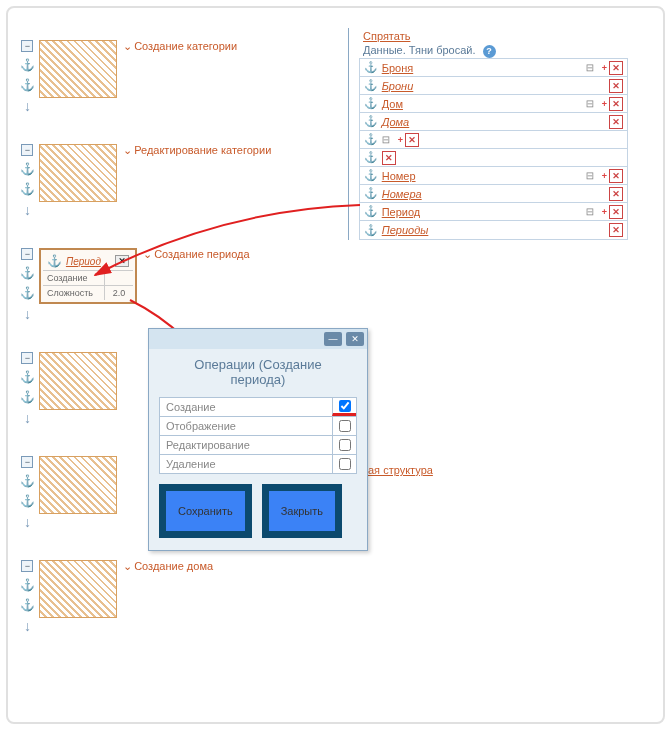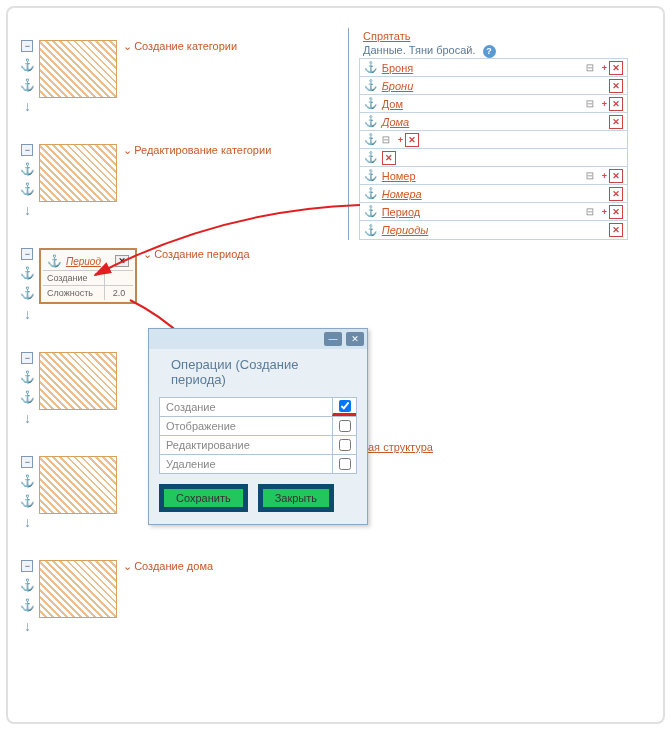--- a/index.html
+++ b/index.html
@@ -173,21 +173,21 @@
   background: #fff;
   border: 1px solid #c44;
   color: #c44;
   font-size: 9px;
   display: flex; align-items: center; justify-content: center;
   font-weight: bold;
 }
 .struct-link {
   position: absolute;
   left: 368px;
-  top: 441px;
+  top: 464px;
   color: #c85a2a;
   text-decoration: underline;
   font-size: 11px;
 }
 .dialog {
   position: absolute;
   left: 148px;
   top: 328px;
   width: 220px;
   background: #e8f0f6;
@@ -206,20 +206,21 @@
   background: #6a8aa8;
   color: #fff;
   font-size: 9px;
   display: flex; align-items: center; justify-content: center;
   border-radius: 2px;
 }
 .dialog-title {
   color: #5a7a98;
   padding: 8px 22px 10px;
   font-size: 13px;
+  text-align: center;
 }
 .ops-table {
   margin: 0 10px 10px;
   border: 1px solid #b0c4d8;
   background: #fff;
 }
 .ops-row {
   display: flex;
   border-bottom: 1px solid #b0c4d8;
 }
@@ -238,23 +239,23 @@
 .ops-check input { width: 12px; height: 12px; }
 .red-underline {
   border-bottom: 3px solid #e02020;
 }
 .dlg-buttons {
   display: flex;
   gap: 10px;
   padding: 0 10px 12px;
 }
 .dlg-action {
-  background: #22c55e;
-  border: 5px solid #0c4a6e;
-  padding: 3px 12px;
+  background: #3b82f6;
+  border: 7px solid #0c4a6e;
+  padding: 14px 12px;
   font-size: 11px;
   color: #333;
 }
 .arrow-svg {
   position: absolute;
   pointer-events: none;
 }
 </style>
 </head>
 <body>

